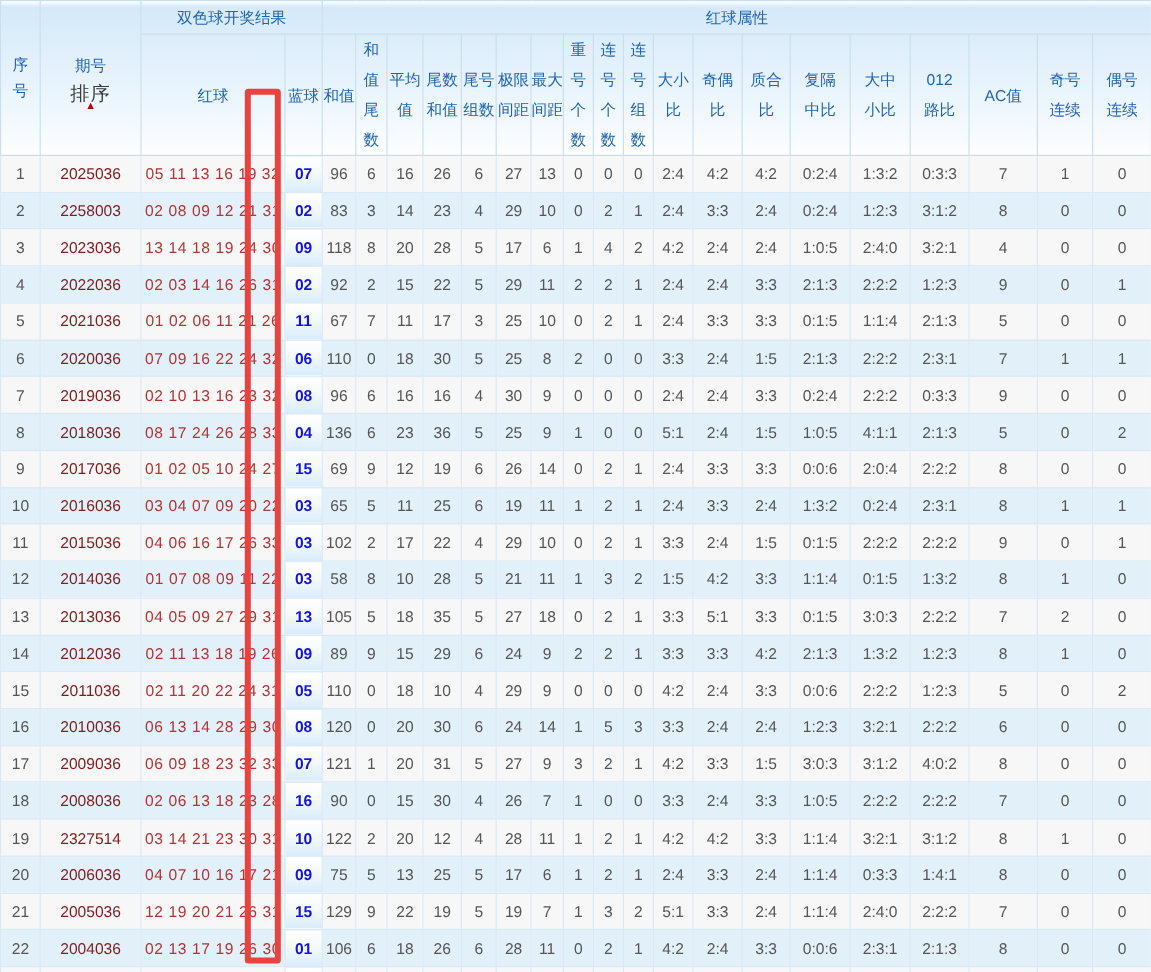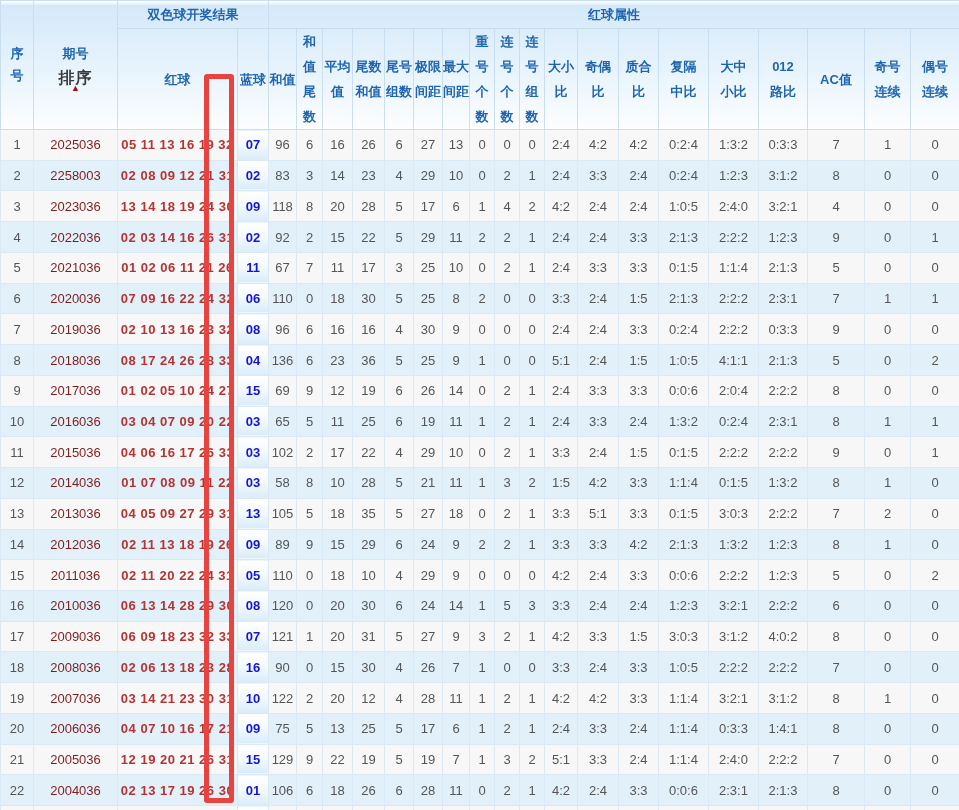--- a/index.html
+++ b/index.html
@@ -10,40 +10,40 @@
   }
   table{
     width:959px;border-collapse:collapse;table-layout:fixed;
   }
   thead{
     background:linear-gradient(180deg,#ffffff 0px,#d5e9f9 5px,#eaf5fd 60%,#fdfeff 100%);
   }
   th{
     background:transparent;
     border:1px solid #c9dff0;
-    color:#1f64b0;font-weight:bold;font-size:13px;
+    color:#1f64b0;font-weight:normal;font-size:13px;
     text-align:center;vertical-align:middle;padding:0;
   }
   tr.group-row th{height:27px;}
   tr.cols-row th{height:74px;}
   tr.cols-row th div{line-height:25px;}
   .serial-th div{line-height:22px;}
   .period-th .period-label{line-height:20px;margin-top:6px;}
   .sort-wrap{margin-top:8px;line-height:11px;}
   .sort-label{font-size:16px;color:#3a3a3a;letter-spacing:1px;}
   .sort-arrow{display:block;color:#b00000;font-size:9px;line-height:8px;}
   tbody td{
     border:1px solid #dbe9f5;
     text-align:center;vertical-align:middle;
     color:#555;font-size:13px;padding:0;
   }
   tbody tr{height:30.74px;}
   tbody tr.odd{background:#f7f7f7;}
   tbody tr.even{background:#e2f0fa;}
-  td.red-balls-cell{color:#b43434;font-weight:bold;letter-spacing:0.5px;margin-left:31px;}
+  td.red-balls-cell{color:#b43434;font-weight:normal;letter-spacing:0.5px;margin-left:31px;}
   td.blue-ball-cell{
     color:#1414d6;font-weight:bold;
     background-image:linear-gradient(180deg,#ffffff 0%,#f4faff 45%,#d9ecfb 100%);
   }
   td.period-cell{color:#7f1d1d;}
   #highlight-rect{
     position:absolute;left:204px;top:74px;width:30px;height:729px;
     border:5px solid #e8433f;border-radius:3px;
     box-sizing:border-box;pointer-events:none;z-index:5;
   }
@@ -622,21 +622,21 @@
         <td class="stat-cell">3:3</td>
         <td class="stat-cell">1:0:5</td>
         <td class="stat-cell">2:2:2</td>
         <td class="stat-cell">2:2:2</td>
         <td class="stat-cell">7</td>
         <td class="stat-cell">0</td>
         <td class="stat-cell">0</td>
       </tr>
       <tr class="odd">
         <td class="serial-cell">19</td>
-        <td class="period-cell">2007036</td>
+        <td class="period-cell">2327514</td>
         <td class="red-balls-cell">03 14 21 23 30 31</td>
         <td class="blue-ball-cell">10</td>
         <td class="stat-cell">122</td>
         <td class="stat-cell">2</td>
         <td class="stat-cell">20</td>
         <td class="stat-cell">12</td>
         <td class="stat-cell">4</td>
         <td class="stat-cell">28</td>
         <td class="stat-cell">11</td>
         <td class="stat-cell">1</td>

